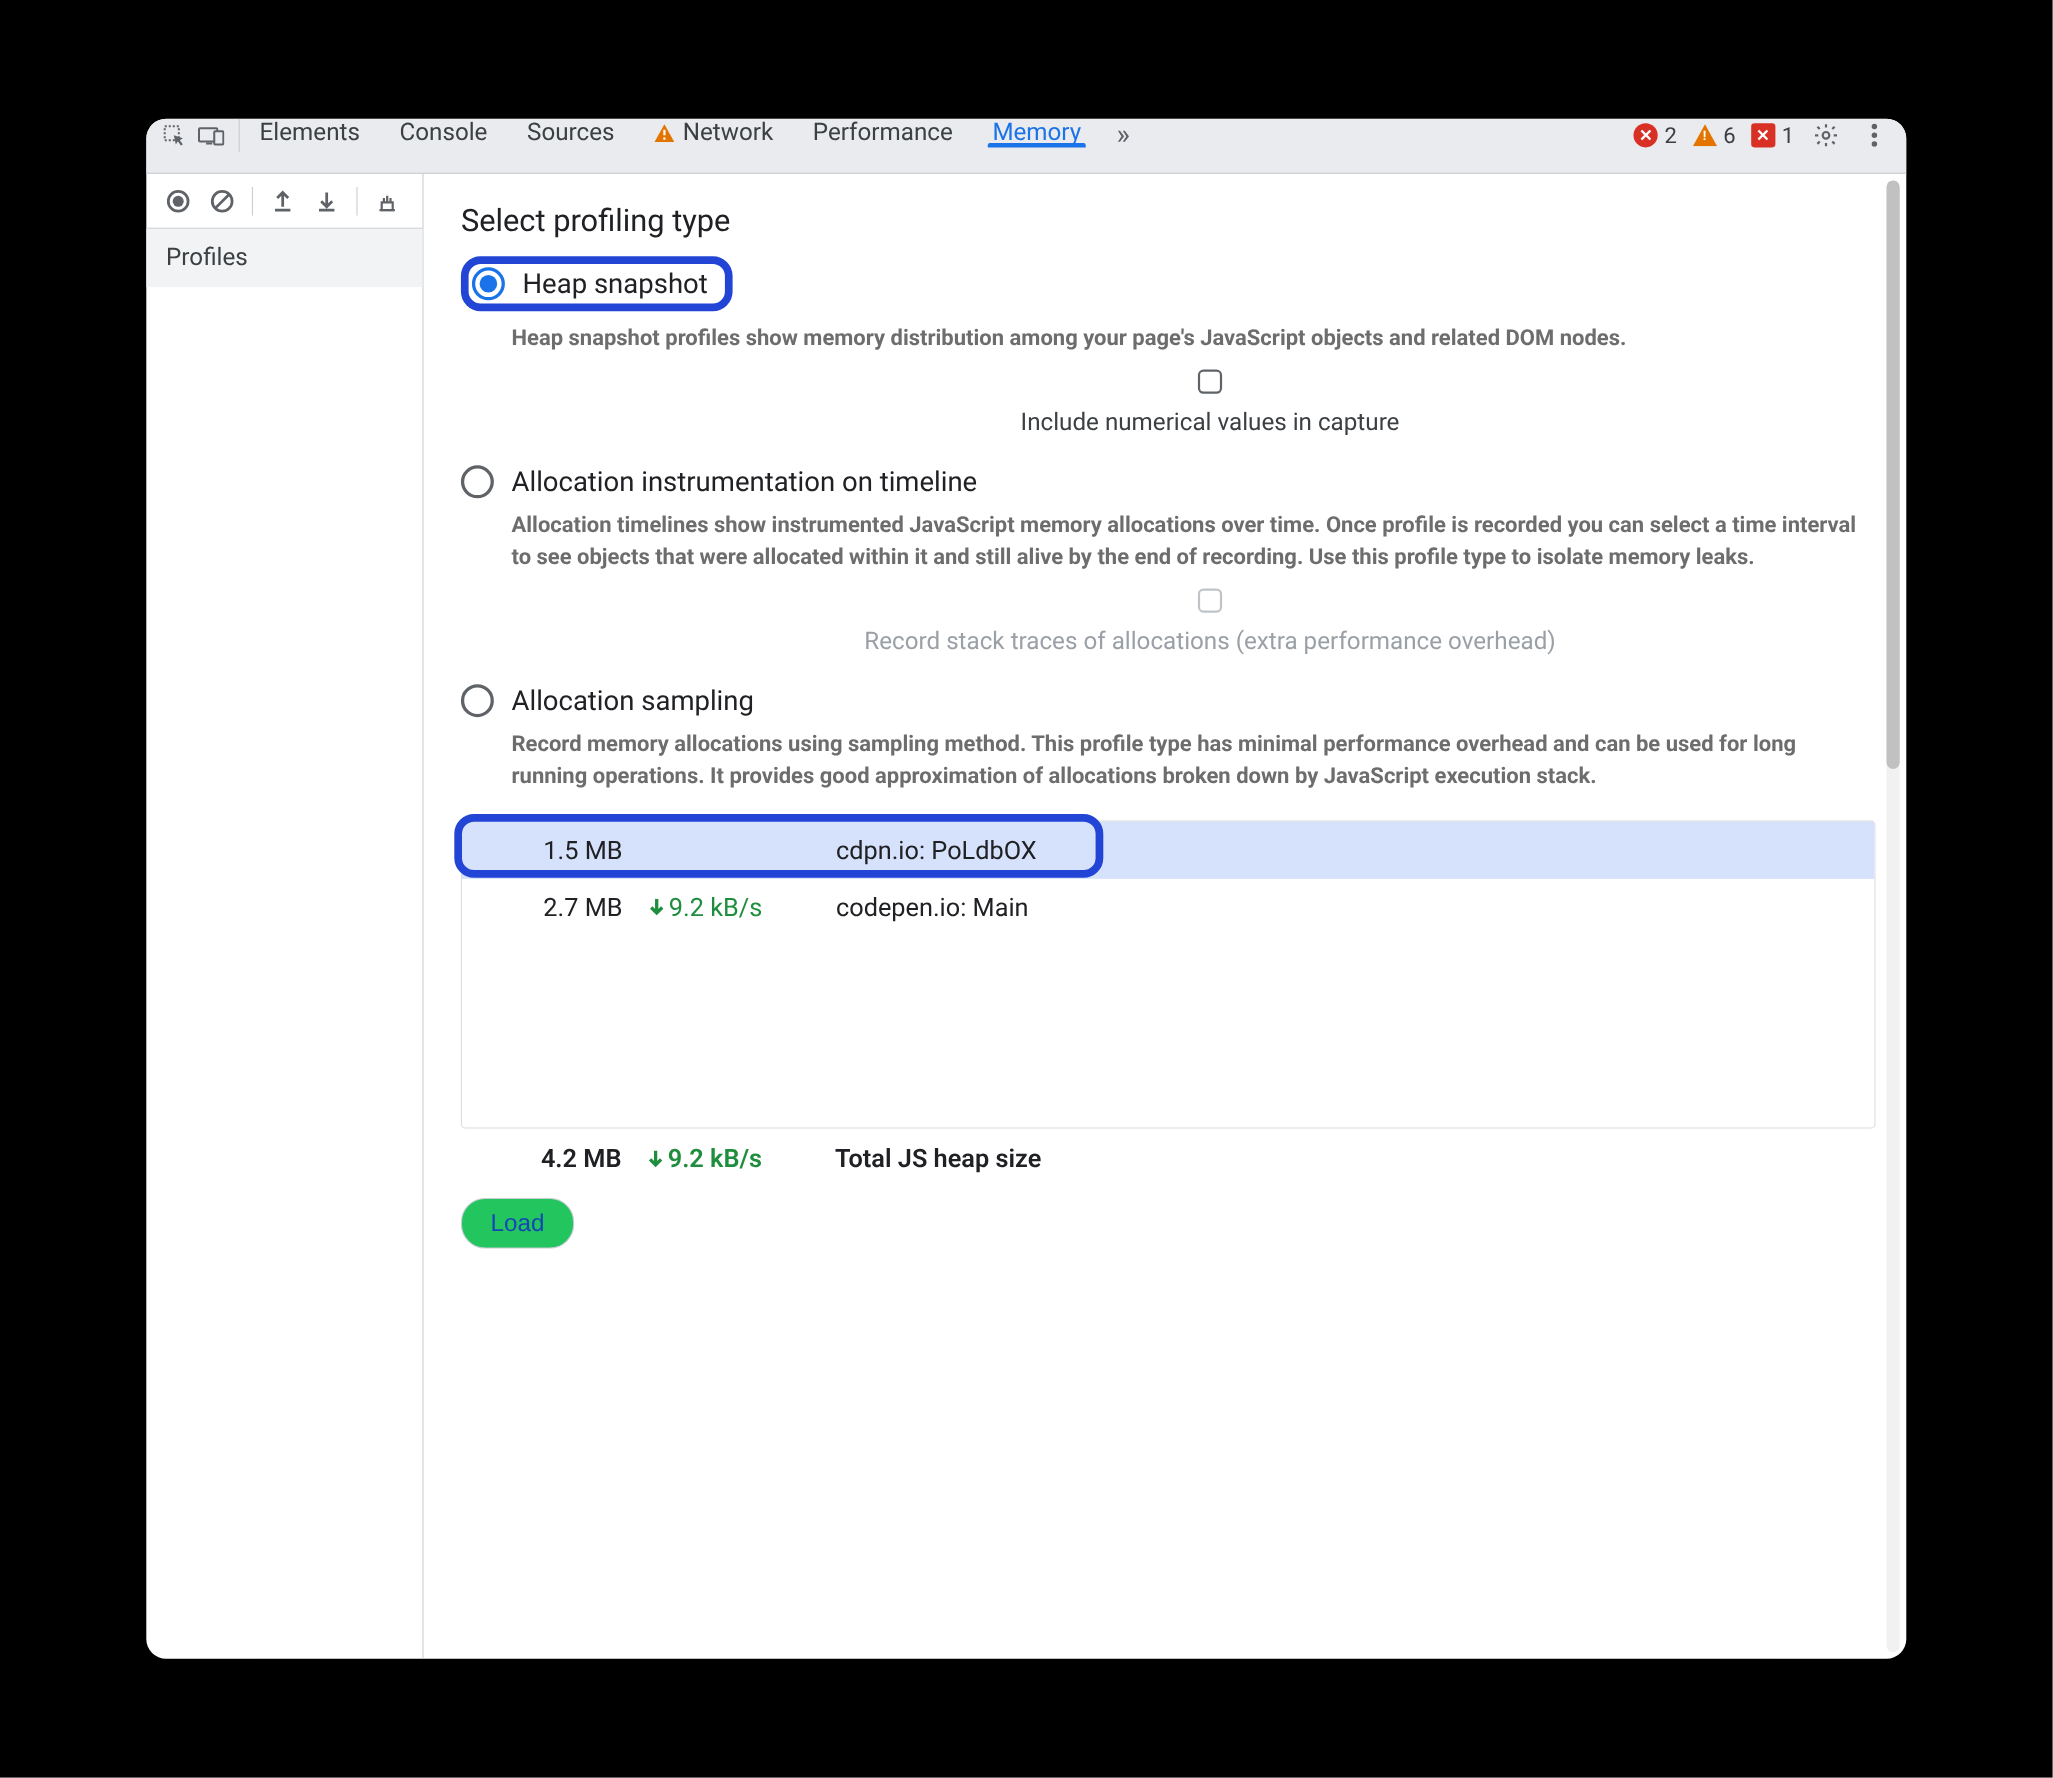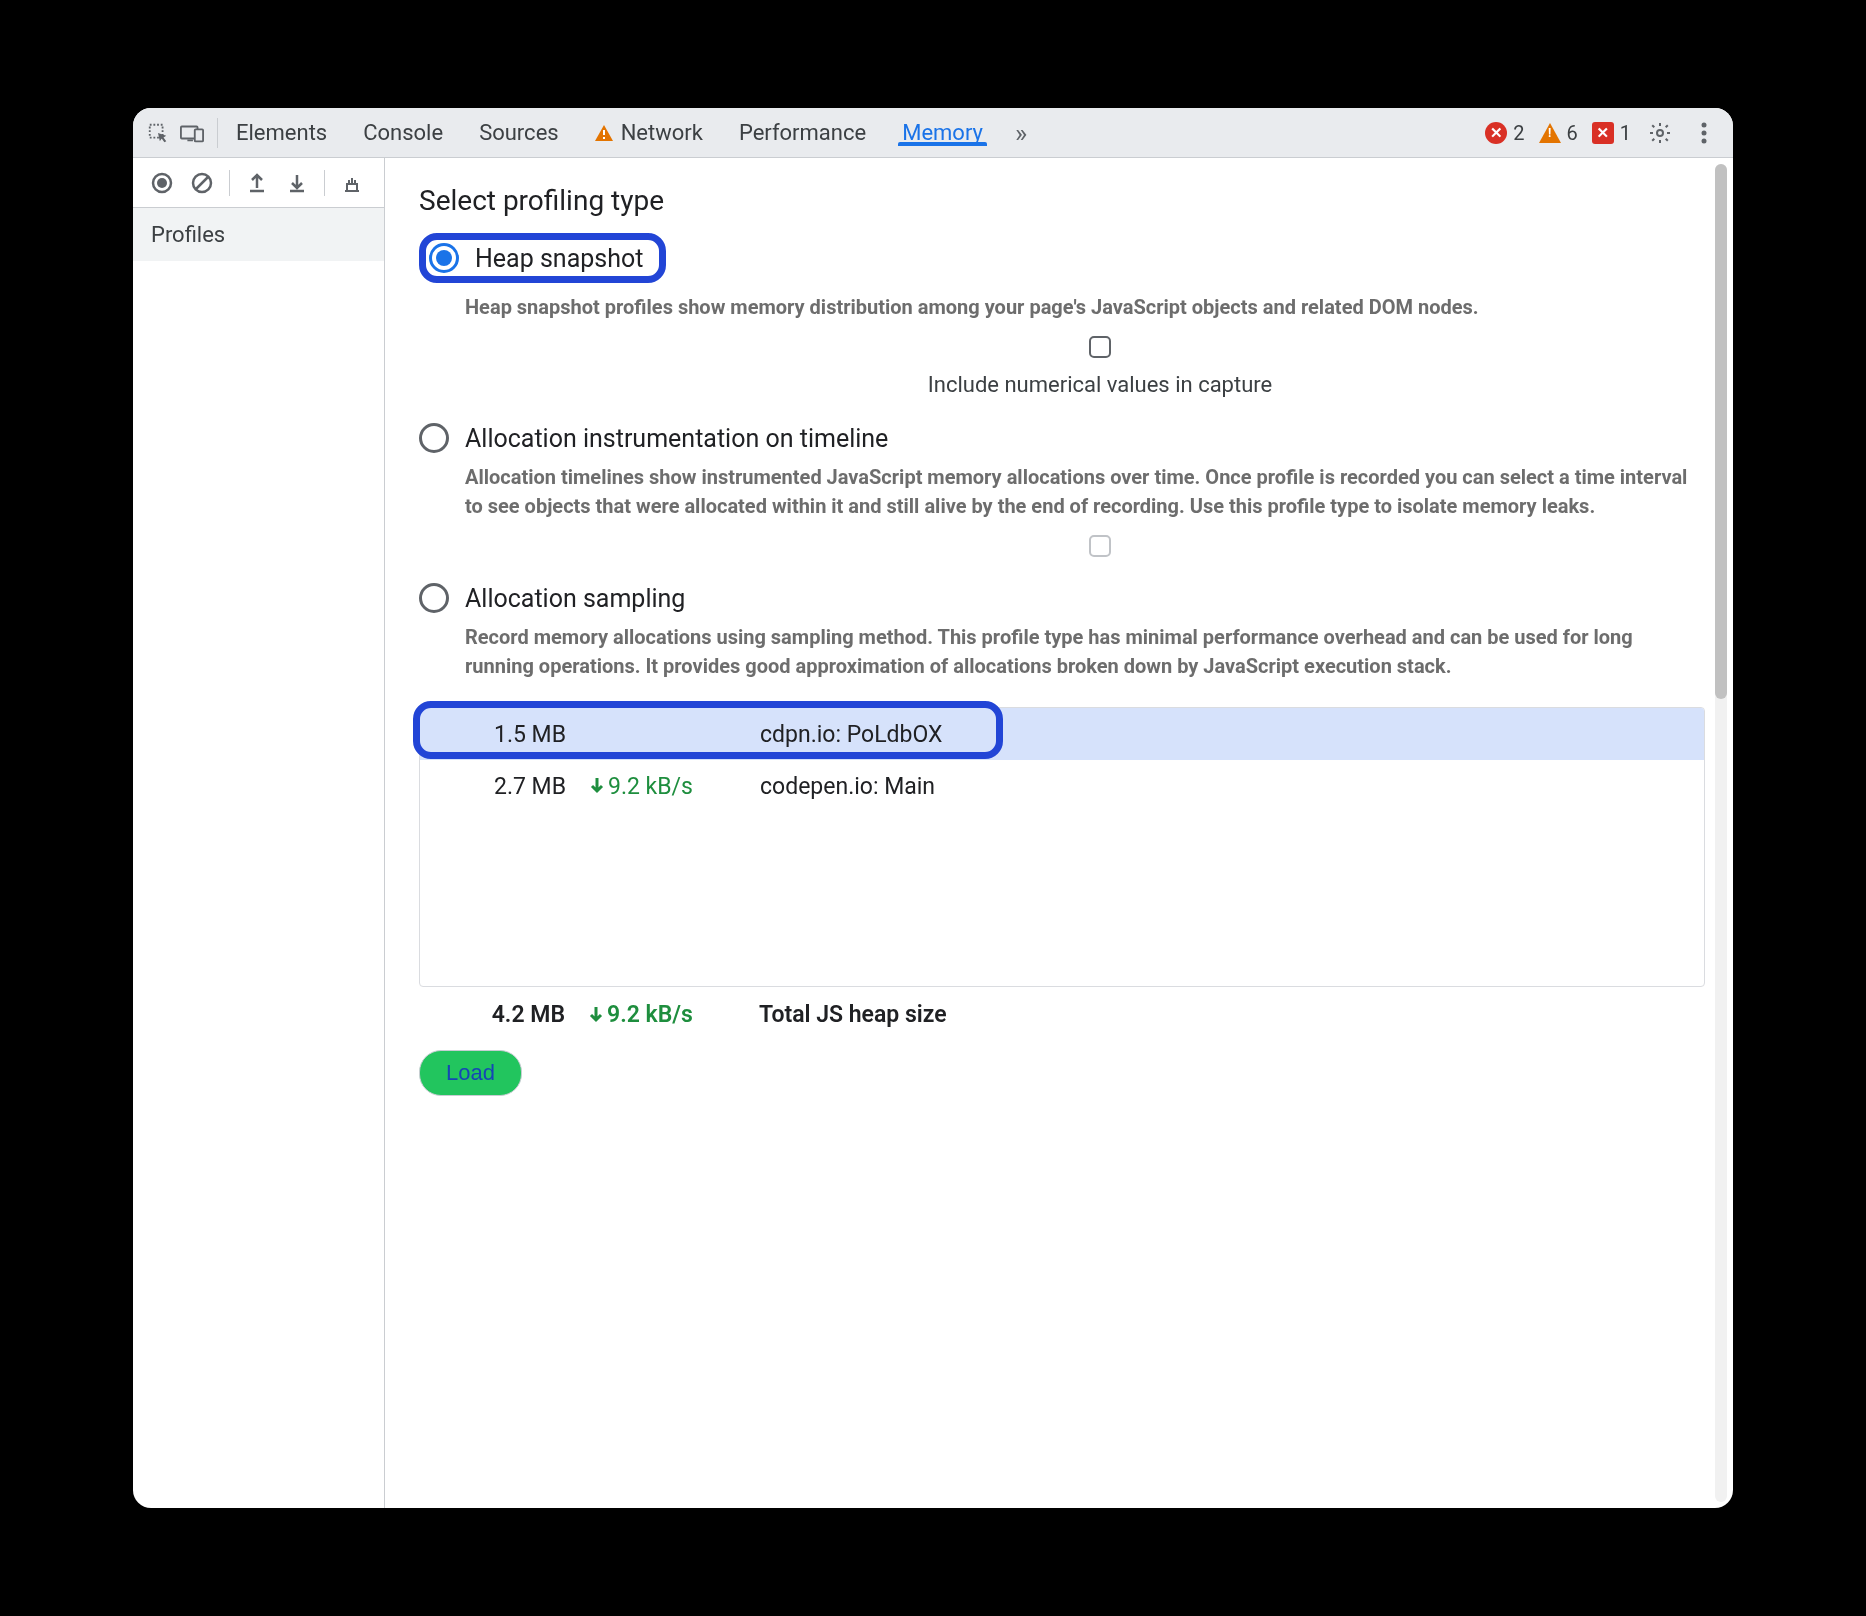--- a/index.html
+++ b/index.html
@@ -51,21 +51,21 @@
   .titlebar-title {
     position:absolute; left:0; right:0; text-align:center;
     font-weight:600; color:#3c3c3c; font-size:21px;
     pointer-events:none;
   }
 
   
   .tabbar {
     height:50px; background:var(--tab-bar-bg);
     border-bottom:1px solid var(--border);
-    display:flex; align-items:center;
+    display:flex; align-items:flex-start;
     flex:none;
     font-size:22px;
     color:#3c4043;
   }
   .tb-left { display:flex; align-items:center; gap:4px; padding:0 10px; border-right:1px solid var(--border);}
   .tb-icon { width:30px; height:30px; display:flex; align-items:center; justify-content:center; color:#5f6368; border-radius:4px;}
   .tabs { display:flex; align-items:stretch; }
   .tab { padding:0 18px; display:flex; align-items:center; gap:8px; cursor:pointer; position:relative;}
   .tab.active { color:var(--accent); }
   .tab.active::after {
@@ -283,20 +283,21 @@
       </div>
 
       <div class="option">
         <div class="opt-head">
           <span class="radio"></span>
           <span class="opt-title">Allocation instrumentation on timeline</span>
         </div>
         <div class="opt-desc">Allocation timelines show instrumented JavaScript memory allocations over time. Once profile is recorded you can select a time interval to see objects that were allocated within it and still alive by the end of recording. Use this profile type to isolate memory leaks.</div>
         <label class="subcheck disabled">
           <span class="cb"></span>
+          <span>Record stack traces of allocations (extra performance overhead)</span>
         </label>
       </div>
 
       <div class="option">
         <div class="opt-head">
           <span class="radio"></span>
           <span class="opt-title">Allocation sampling</span>
         </div>
         <div class="opt-desc">Record memory allocations using sampling method. This profile type has minimal performance overhead and can be used for long running operations. It provides good approximation of allocations broken down by JavaScript execution stack.</div>
       </div>

